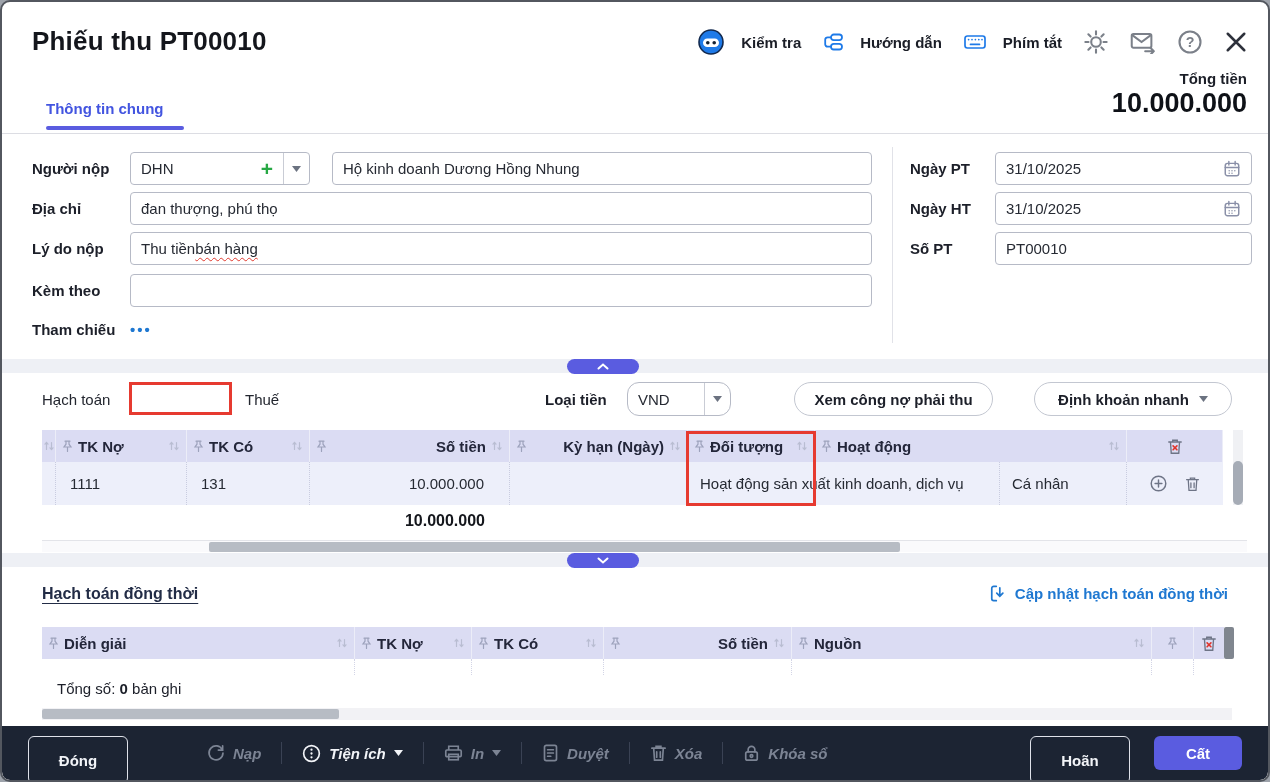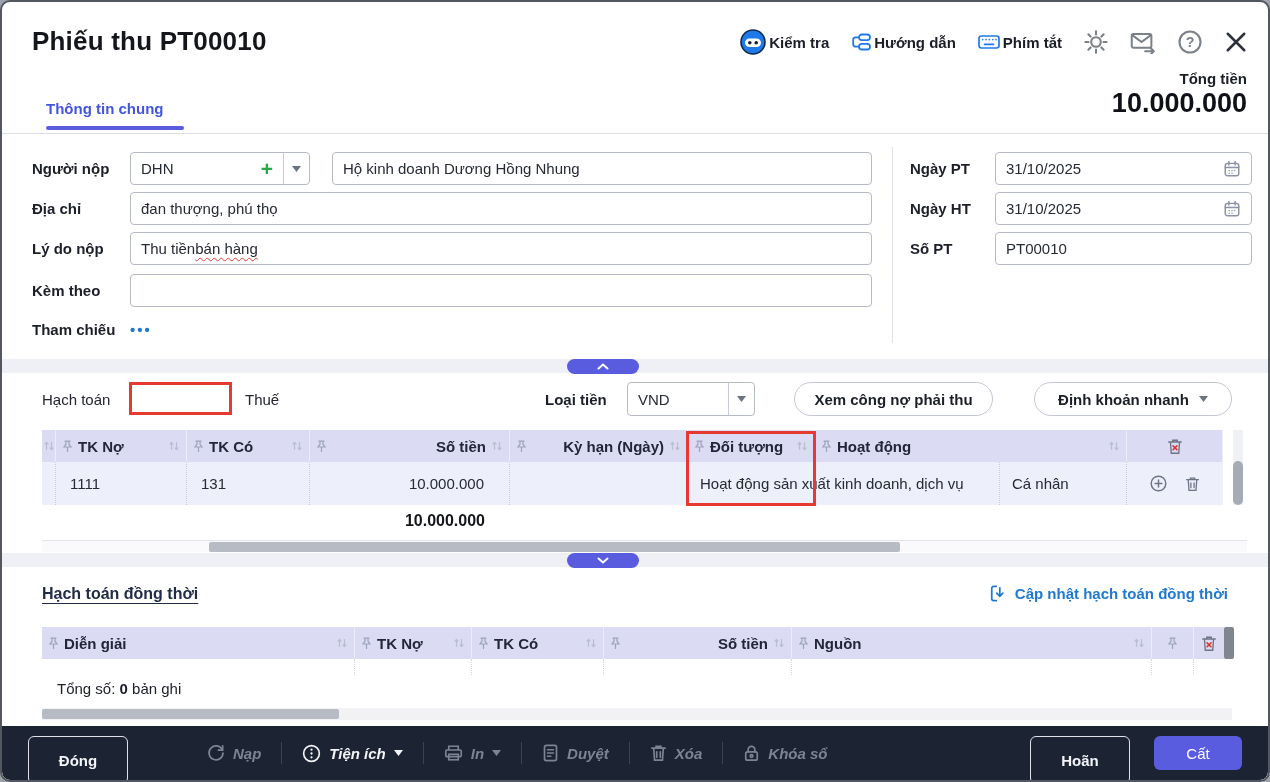--- a/index.html
+++ b/index.html
@@ -8,21 +8,21 @@
   #app{
     position:relative; width:1270px; height:782px; background:#fff;
     border:2px solid #53575f; border-radius:10px; overflow:hidden;
   }
   .abs{position:absolute;}
   svg{display:block;}
 
   
   .page-title{left:30px; top:24px; font-size:26px; font-weight:bold; color:#14161c; letter-spacing:.2px;}
   .top-actions{top:27px; right:20px; display:flex; align-items:center; gap:22px;}
-  .tb-item{display:flex; align-items:center; gap:3px; cursor:pointer;text-align:center;}
+  .tb-item{display:flex; align-items:center; gap:17px; cursor:pointer;text-align:center;}
   .tb-label{font-size:15px; font-weight:bold; color:#1b1e27;}
   .tb-icon{color:#7b8089;}
   .total-label{top:68px; right:21px; font-size:15px; font-weight:bold; color:#1b1e27;}
   .total-value{top:86px; right:21px; font-size:27px; font-weight:bold; color:#0e1117;}
   .main-tab{left:44px; top:98px; font-size:15px; font-weight:bold; color:#4355e0;}
   .main-tab-underline{left:44px; top:124px; width:138px; height:4px; background:#5a5ce0; border-radius:2px;}
   .header-divider{left:0; top:131px; width:100%; height:1px; background:#dcdde3;}
 
   
   .lbl{font-size:15px; font-weight:bold; color:#1c1f29;}
@@ -93,21 +93,21 @@
                font-size:15px; font-weight:bold; cursor:pointer;margin-left:31px;}
   .summary{left:55px; top:678px; font-size:15px; color:#1c1f29;}
   .summary b{font-weight:bold;}
 
   
   .bottombar{left:0; bottom:0; width:100%; height:54px; background:#1c2433; border-radius:0 0 8px 8px;}
   .btn-outline{position:absolute; top:10px; height:48px; border:1px solid #dfe2ea; border-radius:6px;
                background:transparent; color:#f2f4f8; font-size:15px; font-weight:bold;
                display:flex; align-items:center; justify-content:center; cursor:pointer; font-family:inherit;}
   .btn-solid{position:absolute; top:10px; height:34px; border:none; border-radius:6px; background:#5a5ce0;
-             color:#fff; font-size:15px; font-weight:normal; display:flex; align-items:center; justify-content:center;
+             color:#fff; font-size:15px; font-weight:bold; display:flex; align-items:center; justify-content:center;
              cursor:pointer; font-family:inherit;}
   .bar-center{position:absolute; left:205px; top:0; height:54px; display:flex; align-items:center; gap:20px;font-style:italic;}
   .bar-item{display:flex; align-items:center; gap:8px; cursor:pointer;}
   .bar-item.disabled{color:#7c8494;}
   .bar-item.enabled{color:#f2f4f8;}
   .bar-item .bar-txt{font-size:15px; font-weight:bold; color:inherit;}
   .bar-div{width:1px; height:22px; background:#3a4254;}
   .bar-caret path{fill:currentColor;}
 </style>
 </head>
@@ -251,21 +251,21 @@
     <svg width="12" height="7" viewBox="0 0 12 7" fill="none" stroke="currentColor" stroke-width="2" stroke-linecap="round">
         <path d="M1.5 5.5 6 1.5l4.5 4"></path>
       </svg>
   </div>
 
   <div class="abs subtab" style="left:40px; top:389px;">Hạch toán</div>
   <div class="abs subtab active" style="left:143px; top:389px;">Thống kê</div>
   <div class="abs subtab" style="left:243px; top:389px;">Thuế</div>
 
   <div class="abs lbl" style="left:543px; top:389px;">Loại tiền</div>
-  <div class="ipt combo" style="left:625px; top:380px; width:128px; height:34px;">
+  <div class="ipt combo" style="left:625px; top:380px; width:104px; height:34px;border-radius:12px;">
     <span class="seg-main">
         <span>VND</span>
         <span class="spacer"></span>
       </span>
     <span class="seg-arrow">
       <svg class="caret" viewBox="0 0 9 6">
           <path d="M0 0h9L4.5 6z"></path>
         </svg>
     </span>
   </div>

